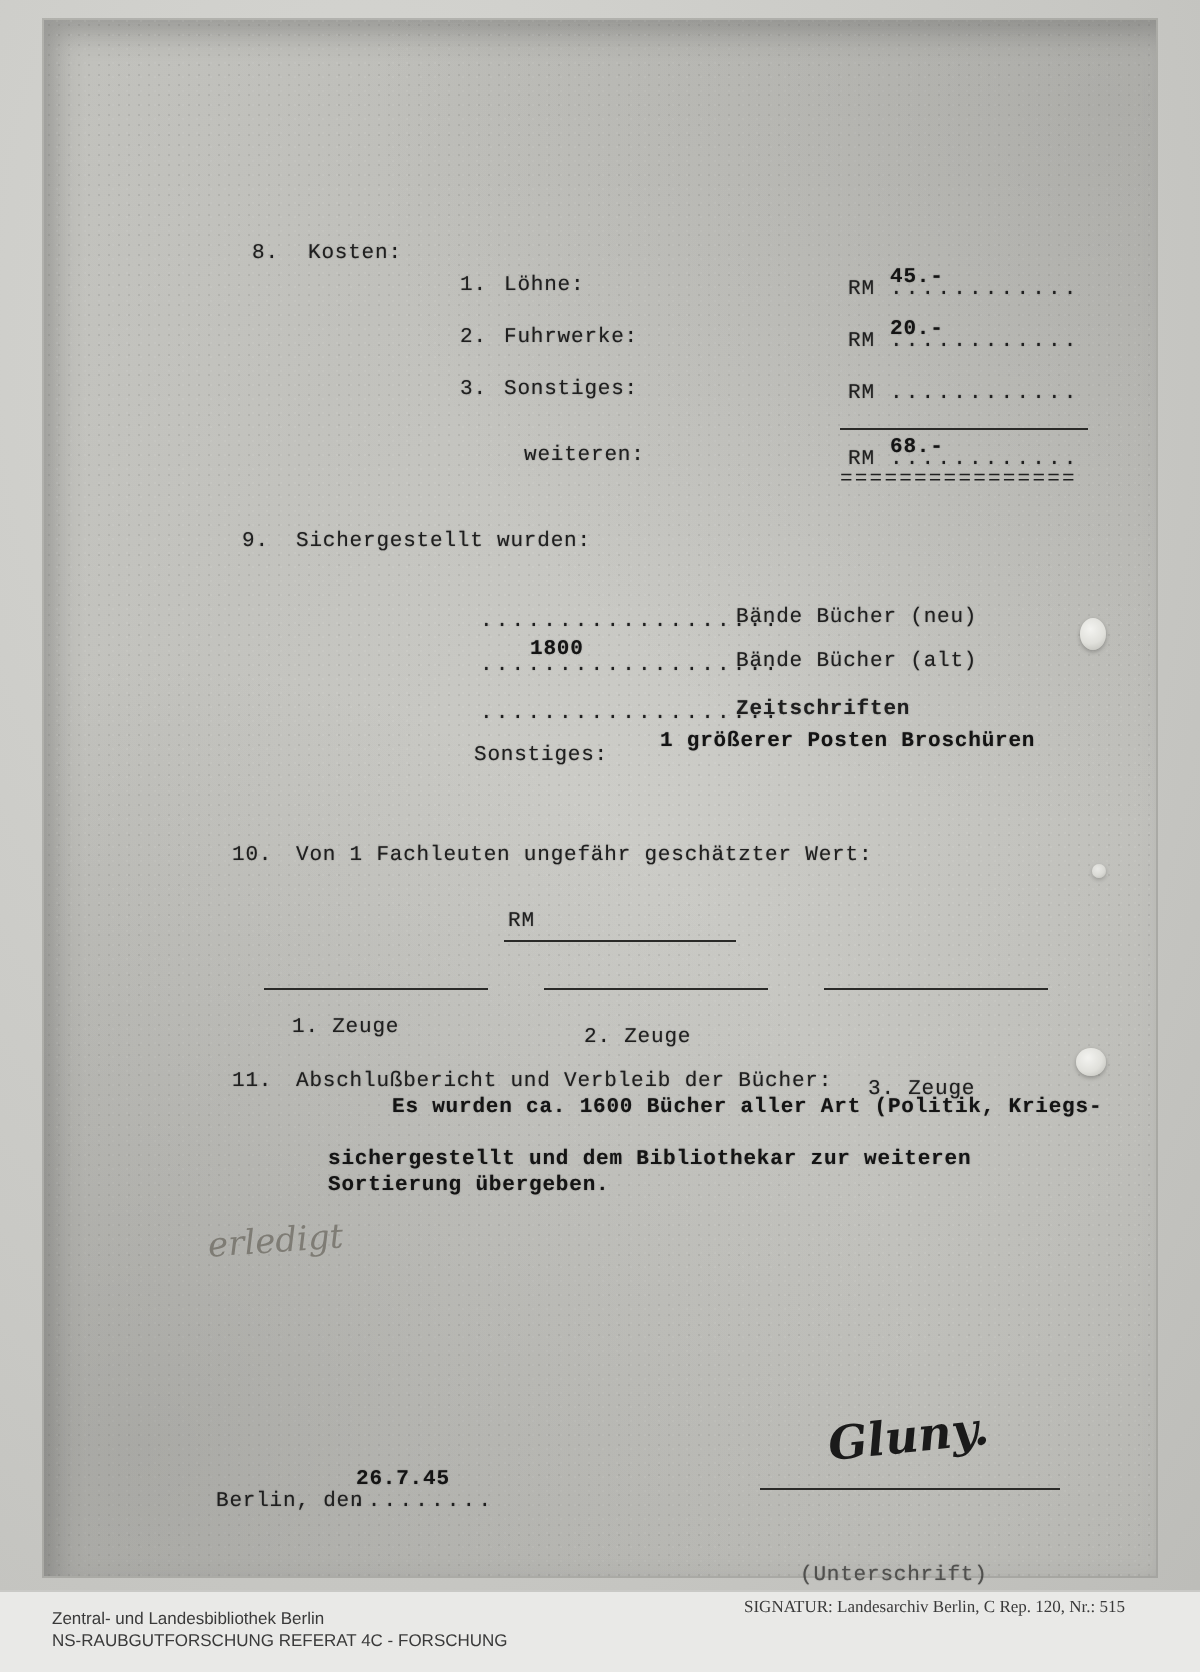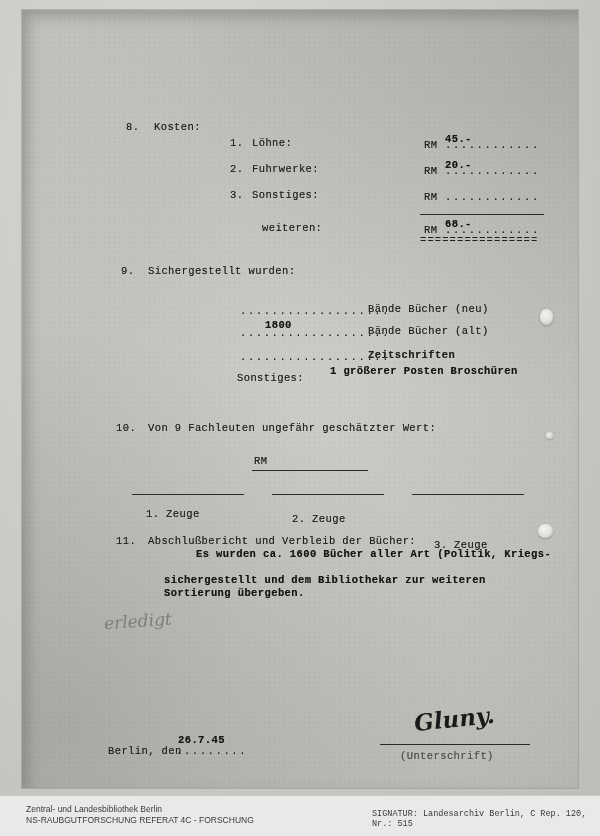--- a/index.html
+++ b/index.html
@@ -81,21 +81,21 @@
   .tw {
     position: absolute;
     font-family: "Liberation Mono", "DejaVu Sans Mono", monospace;
     color: #1f1f1f;
     font-size: 10.5px;
     letter-spacing: 0.4px;
     white-space: pre;
     line-height: 13px;
     text-shadow: 0 0 0.6px rgba(30,30,30,0.55);
   }
-  .tw.faint { color: #3a3a38; opacity: .82; }
+  .tw.faint { color: #3a3a38; opacity: .82; margin-top: 32px; }
   .tw.bold  { font-weight: bold; color: #141414; }
 
   
   .dots { letter-spacing: 1.6px; }
 
   
   .rule {
     position: absolute;
     height: 0;
     border-top: 1.3px solid #2a2a28;
@@ -142,24 +142,24 @@
     left: 26px;
     top: 8px;
     font-size: 8.5px;
     line-height: 11px;
     color: #3a3a3a;
     font-family: "Liberation Sans", sans-serif;
   }
   .footer .right {
     position: absolute;
     left: 372px;
-    top: 13px;
+    top: 2px;
     font-size: 8.5px;
     color: #3a3a3a;
-    font-family: Liberation Mono, monospace;
+    font-family: Liberation Serif, serif;
   }
 </style>
 </head>
 <body>
 
 <div id="page">
   <div class="scan-bg"></div>
 
   <div class="paper">
     <div class="grain"></div>
@@ -207,21 +207,21 @@
   <div class="tw bold" style="left:265px; top:319px;">1800</div>
   <div class="tw" style="left:368px; top:325px;">Bände Bücher (alt)</div>
 
   <div class="tw dots" style="left:240px; top:351px;">...................</div>
   <div class="tw" style="left:368px; top:349px;font-weight:bold;">Zeitschriften</div>
 
   <div class="tw" style="left:237px; top:372px;">Sonstiges:</div>
   <div class="tw bold" style="left:330px; top:365px;">1 größerer Posten Broschüren</div>
 
   <div class="tw" style="left:116px; top:422px;">10.</div>
-  <div class="tw" style="left:148px; top:422px;">Von 9 Fachleuten ungefähr geschätzter Wert:</div>
+  <div class="tw" style="left:148px; top:422px;">Von 1 Fachleuten ungefähr geschätzter Wert:</div>
 
   <div class="tw" style="left:254px; top:455px;">RM</div>
   <div class="rule" style="left:252px; top:470px; width:116px;"></div>
 
   <div class="rule" style="left:132px; top:494px; width:112px;"></div>
   <div class="rule" style="left:272px; top:494px; width:112px;"></div>
   <div class="rule" style="left:412px; top:494px; width:112px;"></div>
 
   <div class="tw" style="left:146px; top:508px;">1. Zeuge</div>
   <div class="tw" style="left:292px; top:513px;">2. Zeuge</div>

